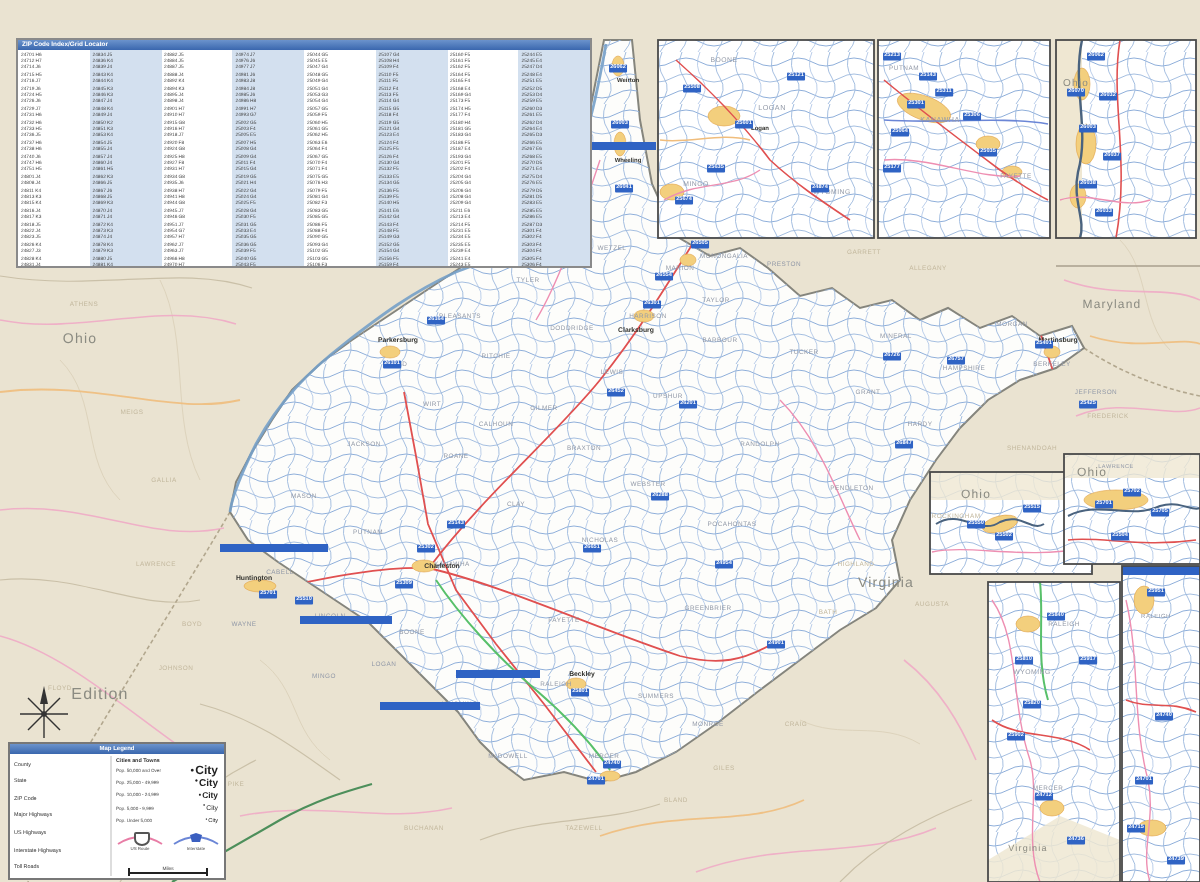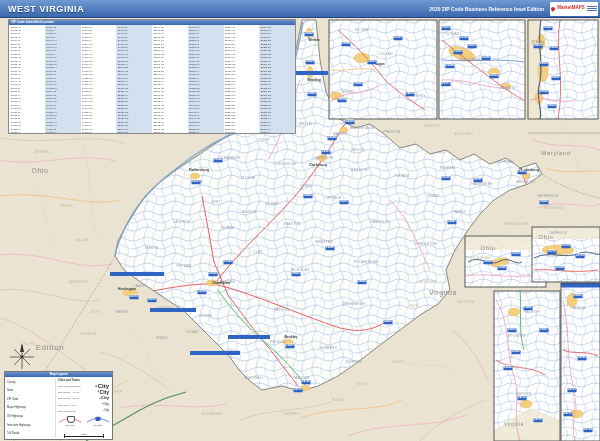--- a/index.html
+++ b/index.html
@@ -246,33 +246,20 @@
       <rect x="561" y="283" width="39" height="158" fill="url(#pz)"></rect>
       <ellipse cx="572" cy="300" rx="5" ry="7" fill="#f3cf7d" stroke="#e0a24a" stroke-width="0.3"></ellipse>
       <ellipse cx="576" cy="414" rx="7" ry="4" fill="#f3cf7d" stroke="#e0a24a" stroke-width="0.3"></ellipse>
       <path d="M563,300 C570,330 566,360 574,390 C578,410 570,425 575,441" stroke="#ee8fb2" stroke-width="0.7" fill="none"></path>
       <path d="M563,350 C575,355 585,350 598,356" stroke="#e05050" stroke-width="0.8" fill="none"></path>
       <rect x="561" y="283" width="39" height="4.5" fill="#2f63c4"></rect>
       <rect x="561" y="283" width="39" height="158" fill="none" stroke="#4a4a4a" stroke-width="0.9"></rect>
     </g>
   </svg>
 
-  <div class="hdr">
-    <span class="hdr-title">WEST VIRGINIA</span>
-    <span class="hdr-edition">2020 ZIP Code Business Reference Inset Edition</span>
-    <span class="logo">
-      <i class="logo-pin"></i>
-      <span class="logo-name">MarketMAPS</span>
-      <span class="logo-side">
-          <i></i>
-          <i></i>
-          <i></i>
-        </span>
-    </span>
-  </div>
 
   <div class="ztable">
     <div class="ztable-title">ZIP Code Index/Grid Locator</div>
     <div class="zcols">
       <div class="tcol">
           <div class="tz">24701 H6</div>
           <div class="tz">24712 H7</div>
           <div class="tz">24714 J6</div>
           <div class="tz">24715 H5</div>
           <div class="tz">24716 J7</div>

